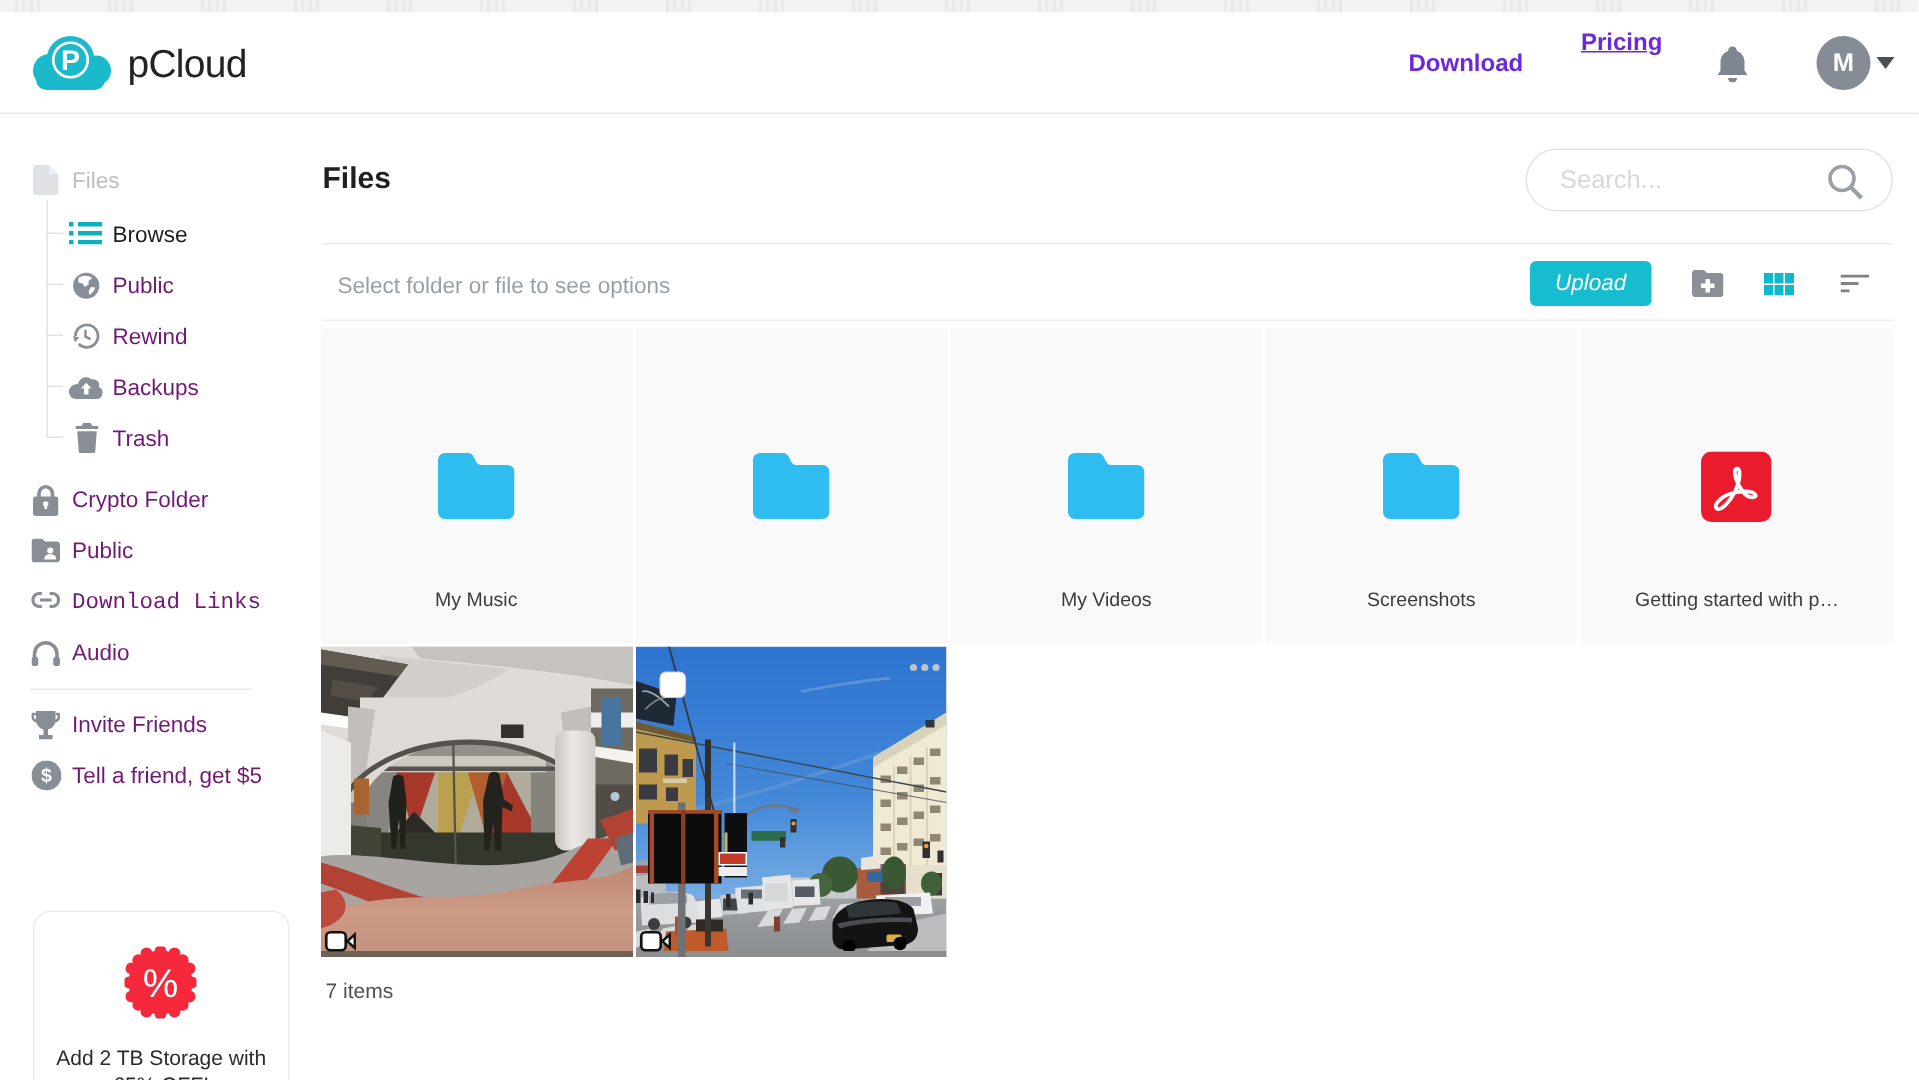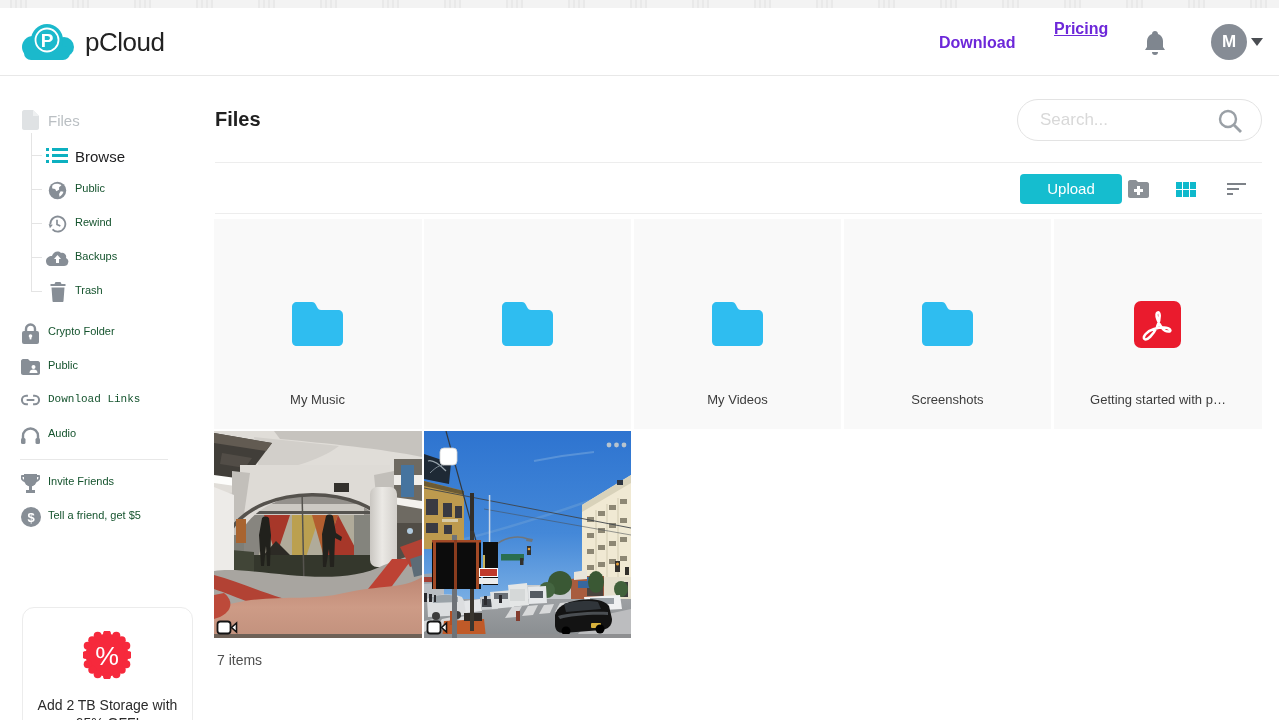--- a/index.html
+++ b/index.html
@@ -8,21 +8,21 @@
 #page { position:relative; width:1279px; height:720px; background:#fff; }
 .abs { position:absolute; }
 
 #strip { left:0; top:0; width:1279px; height:8px;
   background:repeating-linear-gradient(90deg,#f3f3f3 0px,#f3f3f3 10px,#e9e9e9 10px,#e9e9e9 12px,#f1f1f1 12px,#f1f1f1 15px,#e9e9e9 15px,#e9e9e9 17px,#f1f1f1 17px,#f1f1f1 20px,#e9e9e9 20px,#e9e9e9 22px,#f1f1f1 22px,#f1f1f1 25px,#e9e9e9 25px,#e9e9e9 27px,#f3f3f3 27px,#f3f3f3 62px); }
 
 #header { left:0; top:8px; width:1279px; height:68px; background:#fff;
   border-bottom:1px solid #e8e8e8; }
 .navlink { font-weight:bold; font-size:16px; color:#6d28d9; }
 
-.side { font-size:11px; color:#14532d; }
+.side { font-size:15px; color:#701a75; }
 .treeline { background:#e4e4e4; }
 
 .tile { background:#f9f9f9; position:absolute; }
 .tlabel { position:absolute; width:100%; text-align:center; font-size:13px; color:#3c3c3c; }
 </style>
 </head>
 <body>
 <div id="page">
   <div class="abs" id="strip"></div>
   <div class="abs" id="header"></div>
@@ -174,22 +174,23 @@
   <div class="abs" style="left:215px;top:108px;font-size:20px;font-weight:bold;color:#202020;">Files</div>
 
   <div class="abs" style="left:1017px;top:99px;width:245px;height:42px;border:1px solid #e3e3e3;border-radius:21px;"></div>
   <div class="abs" style="left:1040px;top:110px;font-size:17px;color:#d8d8d8;">Search...</div>
   <svg class="abs" style="left:1216px;top:107px" width="28" height="28" viewBox="0 0 28 28">
     <circle cx="12" cy="12" r="8" fill="none" stroke="#9aa0a6" stroke-width="2.4"></circle>
     <line x1="18" y1="18" x2="25" y2="25" stroke="#9aa0a6" stroke-width="2.8"></line>
   </svg>
 
   <div class="abs" style="left:215px;top:162px;width:1047px;height:1px;background:#ededed;"></div>
-
-  <div class="abs" style="left:1020px;top:174px;width:102px;height:30px;border-radius:4px;background:#15bdcf;color:#fff;font-size:15px;text-align:center;line-height:30px;">Upload</div>
+  <div class="abs" style="left:225px;top:182px;font-size:15px;color:#9aa0a4;">Select folder or file to see options</div>
+
+  <div class="abs" style="left:1020px;top:174px;width:81px;height:30px;border-radius:4px;background:#15bdcf;color:#fff;font-size:15px;text-align:center;line-height:30px;font-style:italic;">Upload</div>
 
   <svg class="abs" style="left:1128px;top:180px" width="21" height="18" viewBox="0 0 21 18">
     <path fill="#8b9096" d="M0 2 C0 1 1 0 2 0 L8 0 L10 2 L19 2 C20 2 21 3 21 4 L21 16 C21 17 20 18 19 18 L2 18 C1 18 0 17 0 16 Z"></path>
     <rect x="9" y="6" width="3" height="9" fill="#fff"></rect>
     <rect x="6" y="9" width="9" height="3" fill="#fff"></rect>
   </svg>
 
   <svg class="abs" style="left:1176px;top:182px" width="20" height="15" viewBox="0 0 20 15">
     <g fill="#0fb9cc">
       <rect x="0" y="0" width="6" height="7"></rect>

